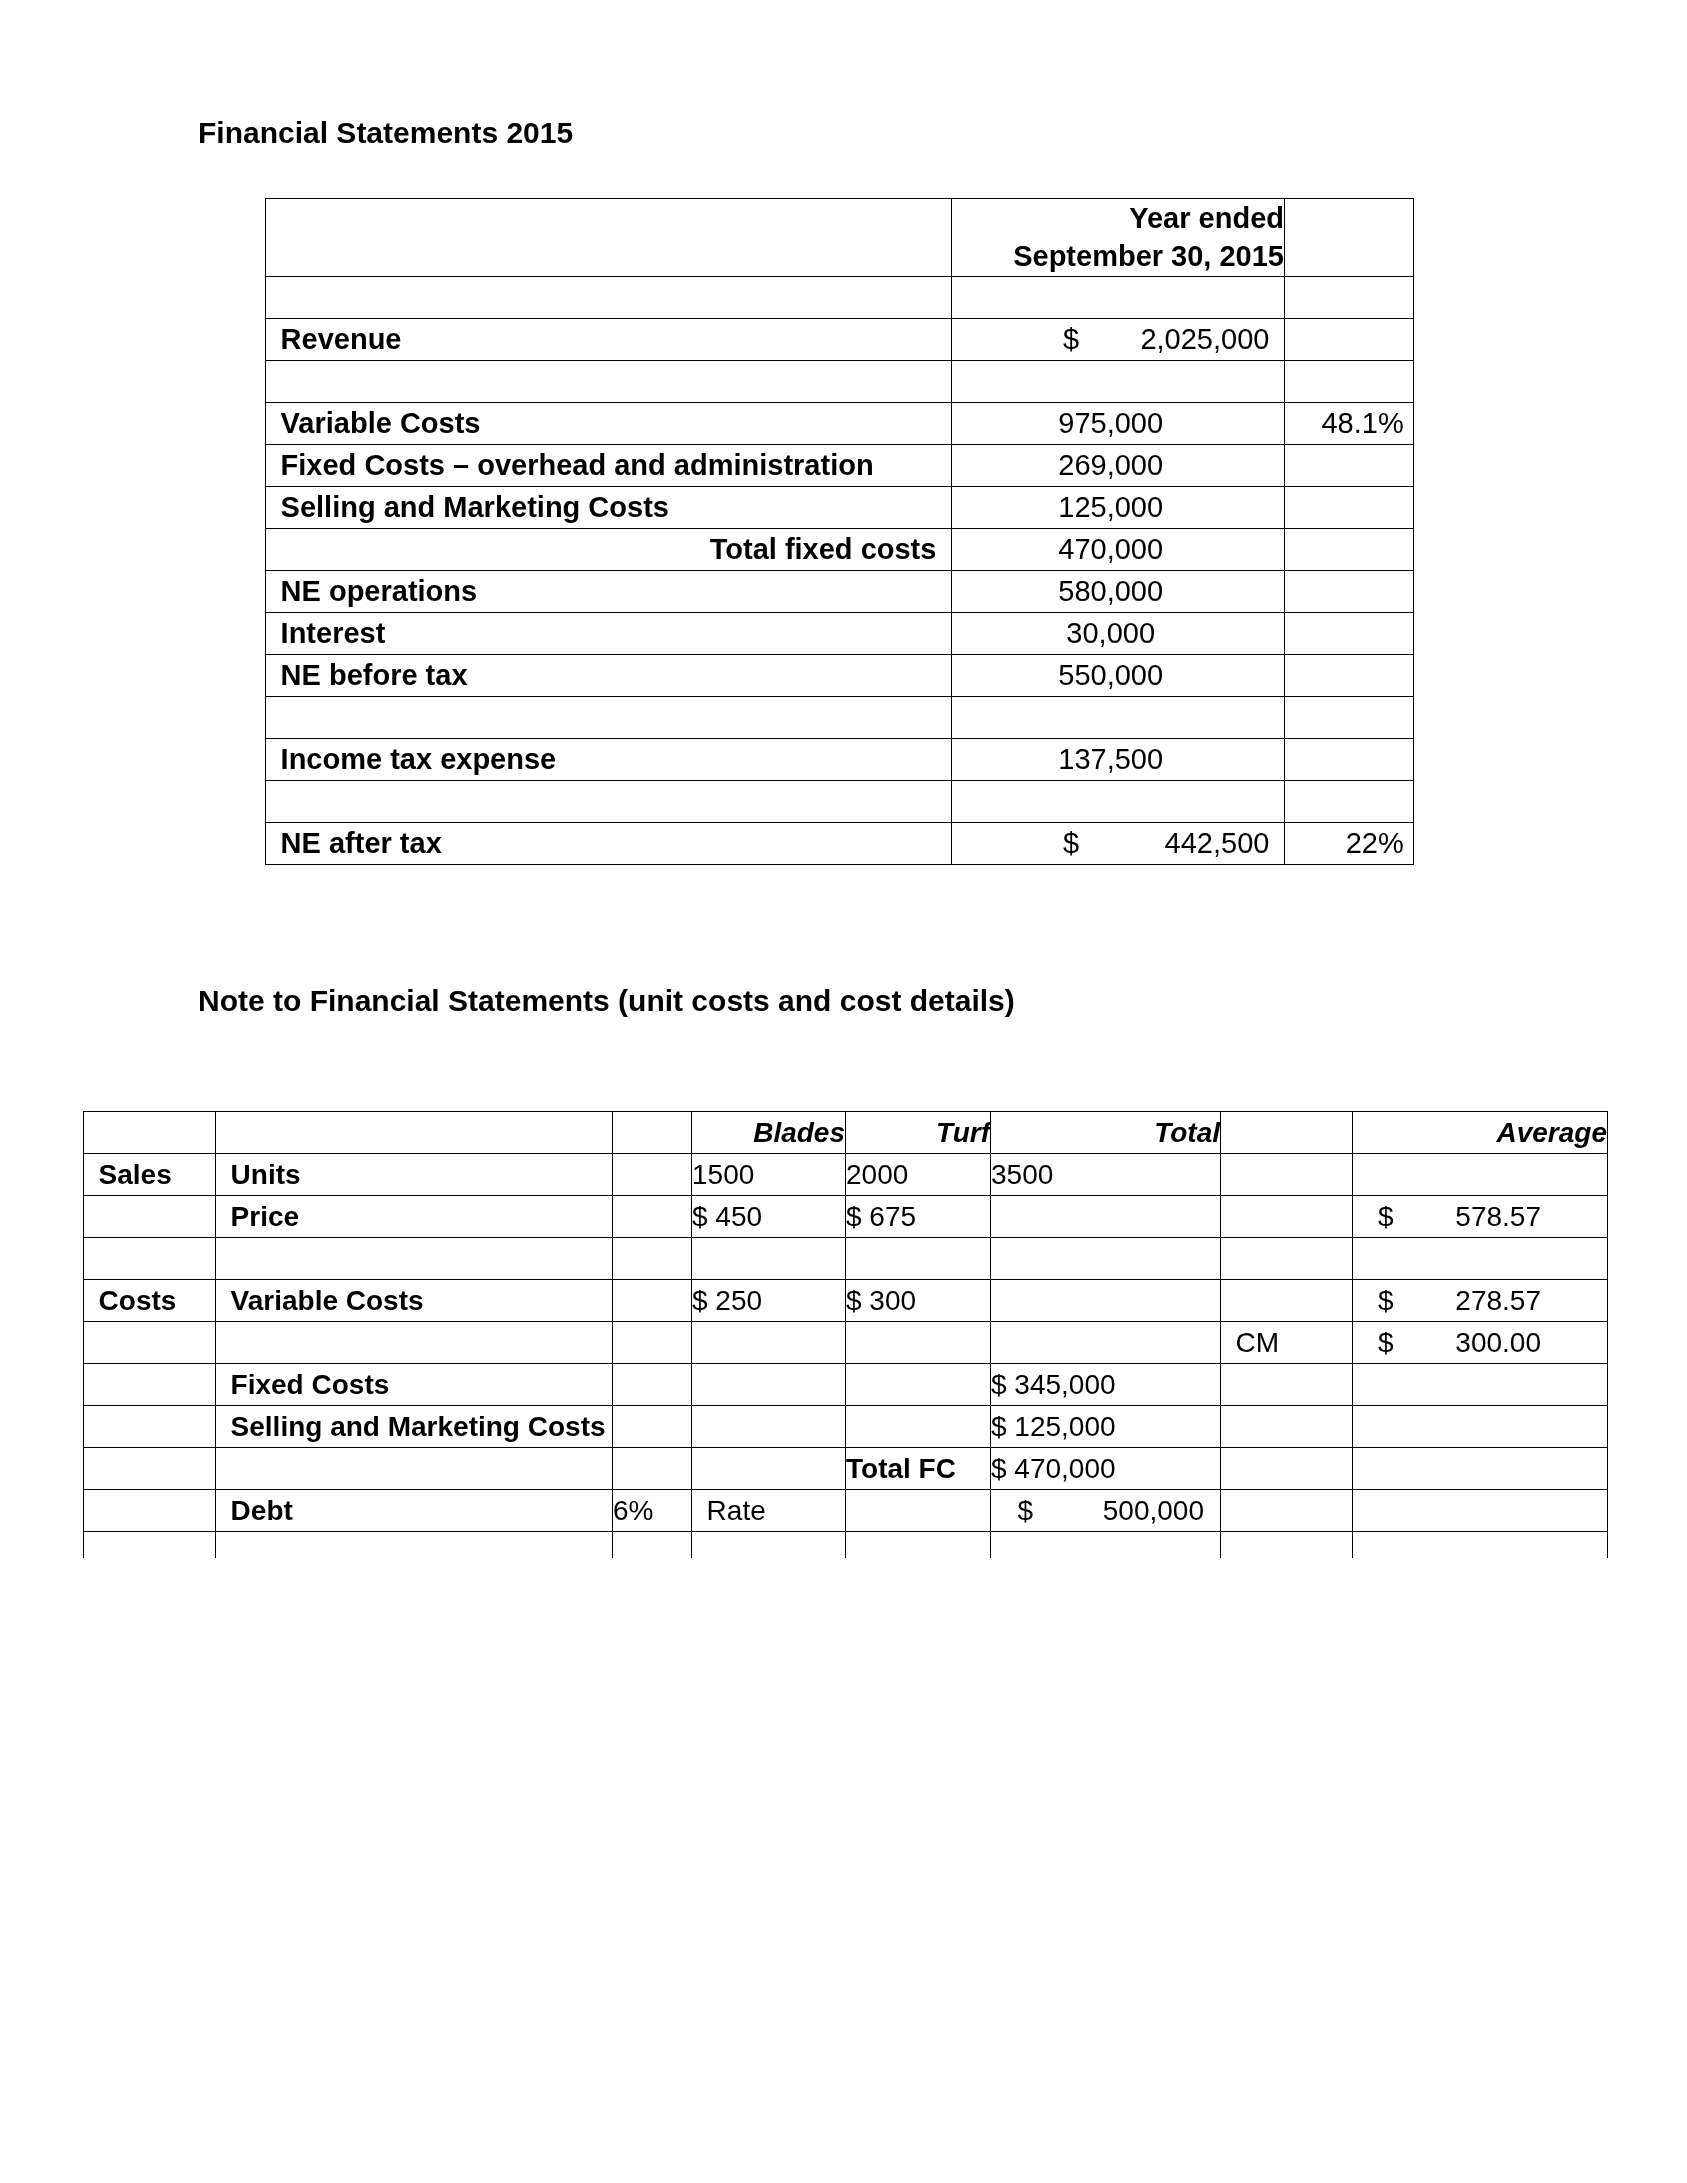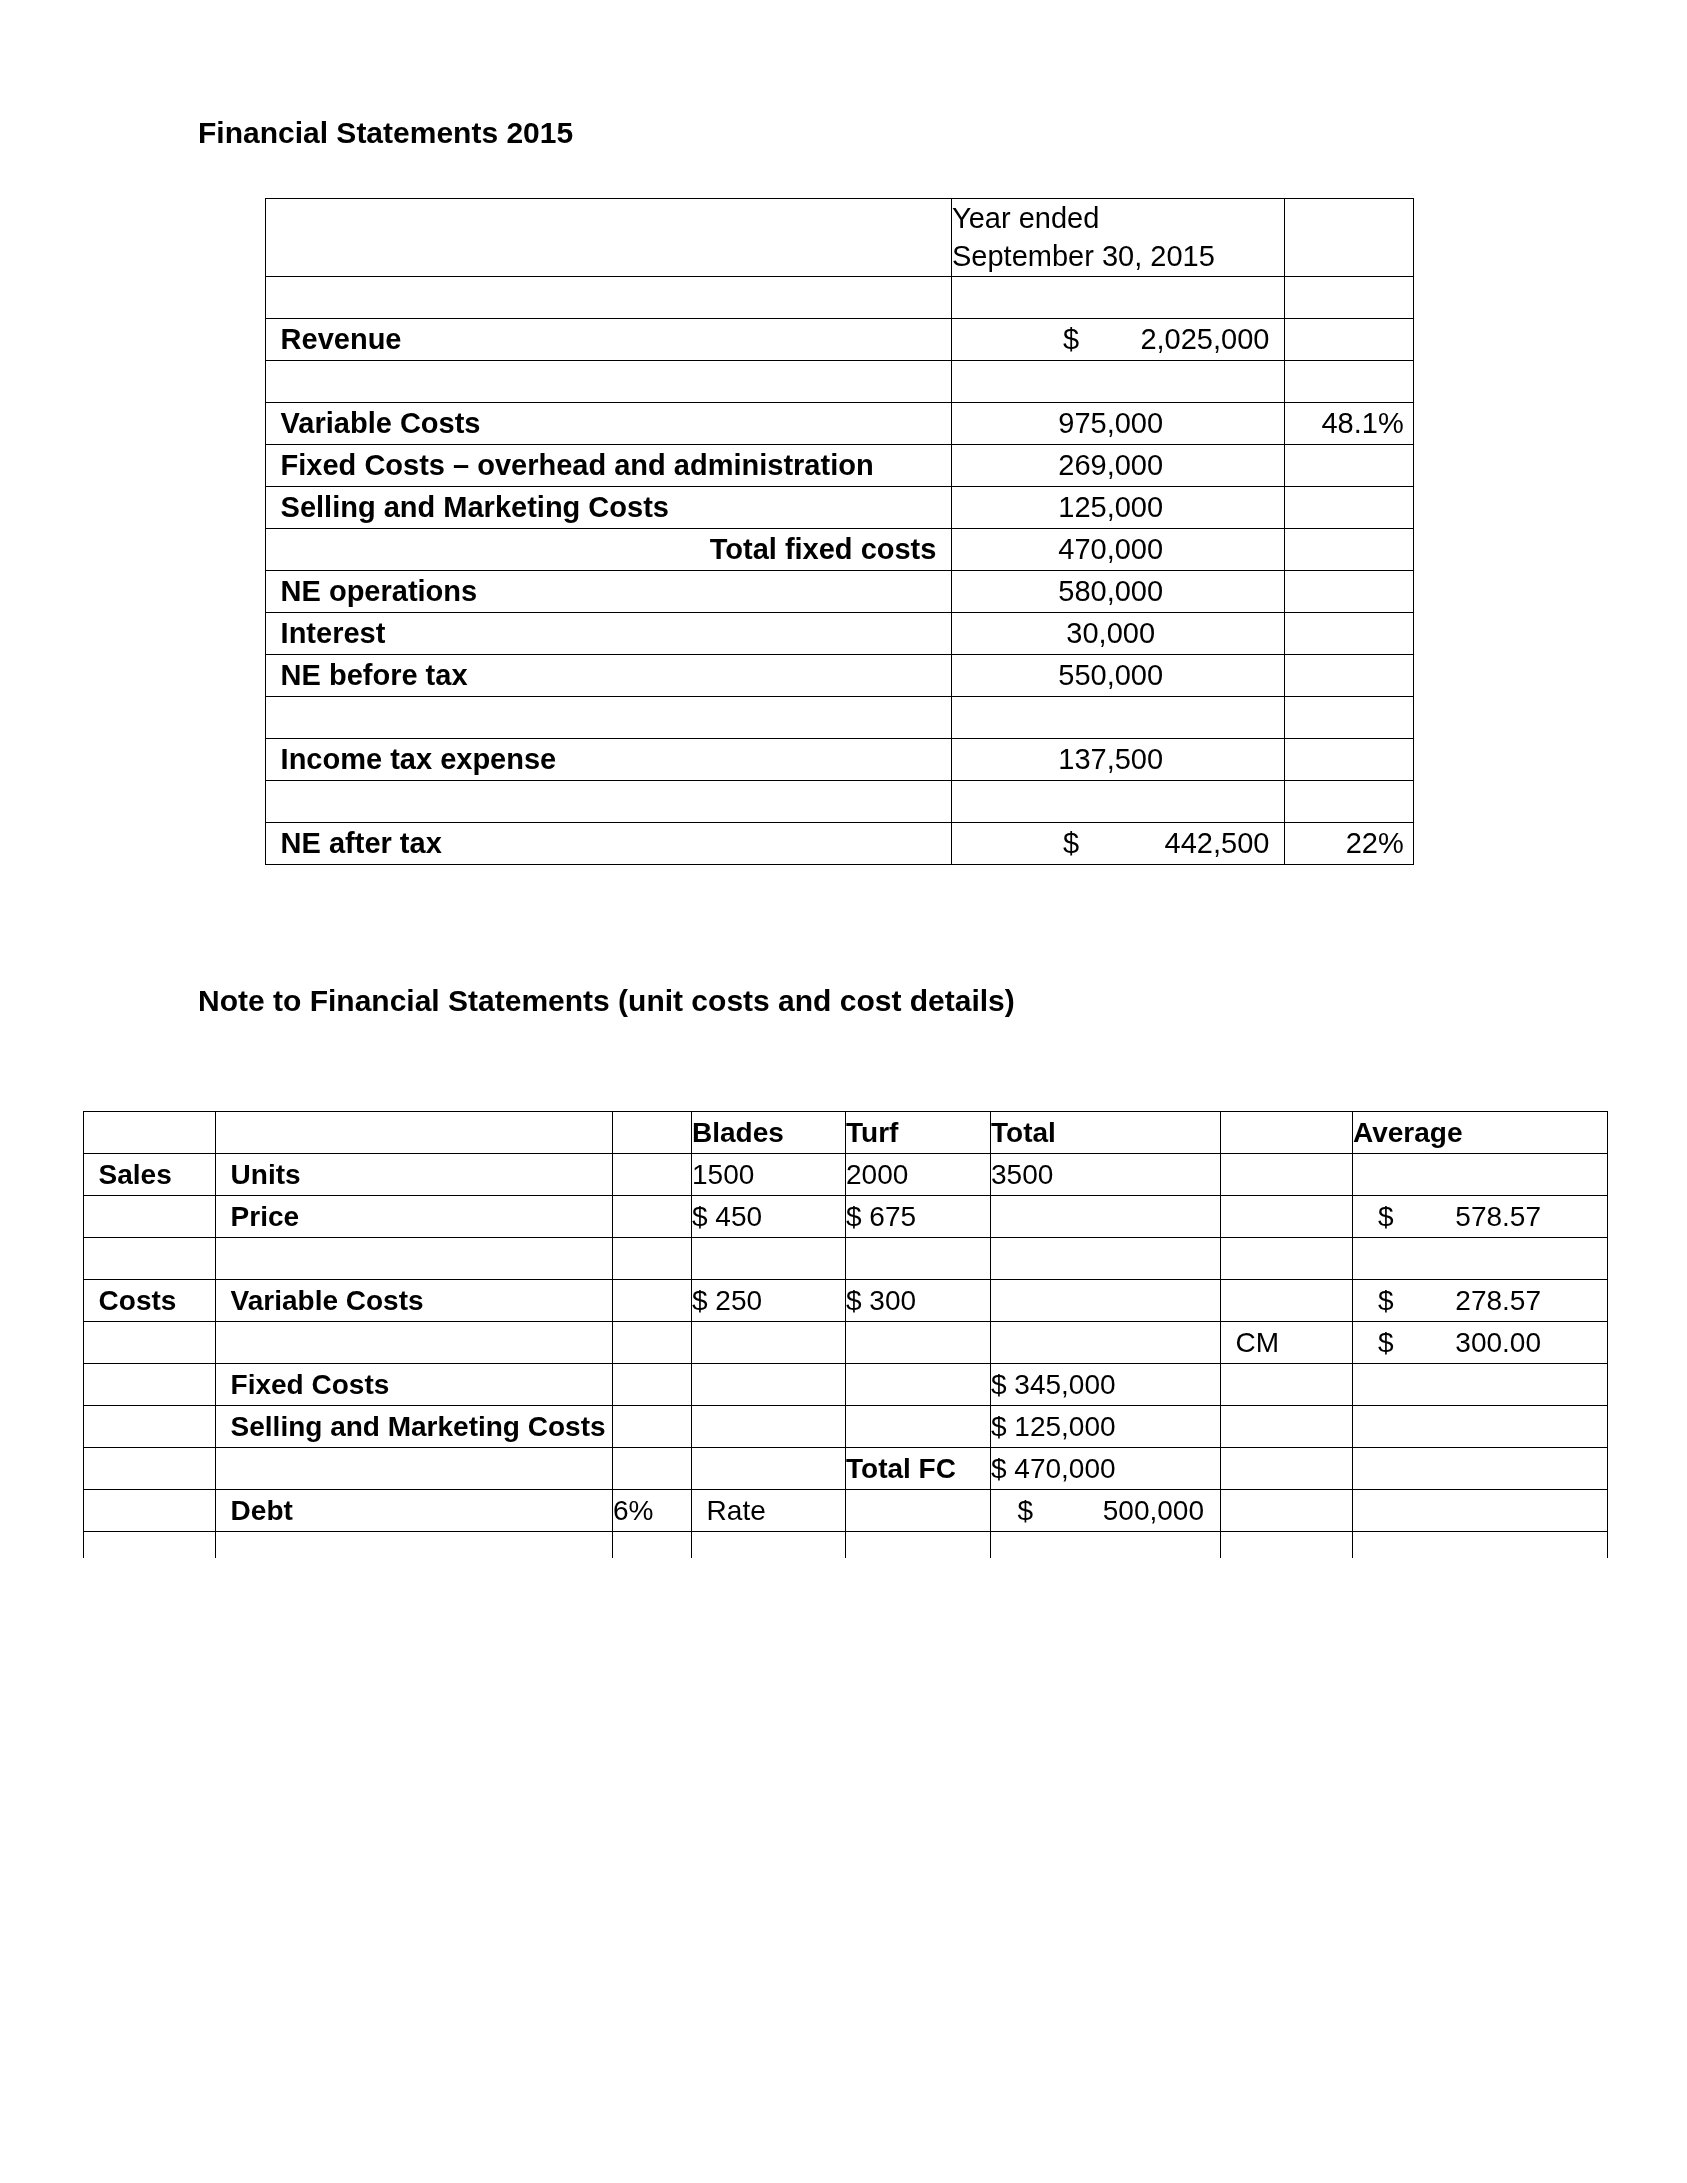--- a/index.html
+++ b/index.html
@@ -11,37 +11,37 @@
   .note-title{position:absolute;left:198px;top:984px;font-size:30px;font-weight:700;margin:0;}
 
   table{border-collapse:collapse;position:absolute;table-layout:fixed;}
   td{border:1.3px solid #000;padding:0;vertical-align:middle;overflow:hidden;white-space:nowrap;}
 
   
   .t1{left:265px;top:198px;font-size:29px;}
   .t1 col.c1a{width:686px;} .t1 col.c1b{width:333px;} .t1 col.c1c{width:129px;}
   .t1 tr{height:42px;}
   .t1 tr.hdr{height:78px;}
-  .t1 td.hdrcell{text-align:left;font-weight:400;line-height:1.28;}
+  .t1 td.hdrcell{text-align:right;font-weight:700;line-height:1.28;}
   .t1 td.lbl{font-weight:700;text-align:left;padding-left:14.6px;}
   .t1 td.lblr{font-weight:700;text-align:right;padding-right:14.6px;}
   .t1 td.val{text-align:center;padding-right:14.6px;}
   .t1 td.pct{text-align:right;padding-right:9.3px;}
   .acct1{display:flex;justify-content:space-between;align-items:center;padding-left:111px;padding-right:14.6px;}
 
   
   .t2{left:83px;top:1111px;font-size:28px;}
   .t2 col.cA{width:132px;} .t2 col.cB{width:397px;} .t2 col.cC{width:79px;}
   .t2 col.cD{width:154px;} .t2 col.cE{width:145px;} .t2 col.cF{width:230px;}
   .t2 col.cG{width:132px;} .t2 col.cH{width:255px;}
   .t2 tr{height:42px;}
   .t2 td.b{font-weight:700;}
   .t2 td.l{text-align:left;padding-left:14.6px;}
   .t2 td.r{text-align:left;padding-right:16px;}
-  .t2 td.c{text-align:left;font-weight:700;}
+  .t2 td.c{text-align:right;font-weight:700;font-style:italic;}
   .acct2{display:flex;justify-content:space-between;align-items:center;padding-left:25px;padding-right:66px;}
   .acctf{display:flex;justify-content:space-between;align-items:center;padding-left:26.5px;padding-right:16px;}
 
   
   .footer-line{position:absolute;left:185px;top:1990px;width:1336px;height:4px;background:#808080;}
   .footer-text{position:absolute;left:202px;top:1999px;font-size:37px;font-weight:700;display:flex;align-items:center;}
   .pnum{color:#2E74B5;}
   .pof{color:#404040;margin-left:10.6px;}
   .footer-bar{display:inline-block;width:5.3px;height:45px;background:#4472C4;margin-left:9.3px;}
 </style>

